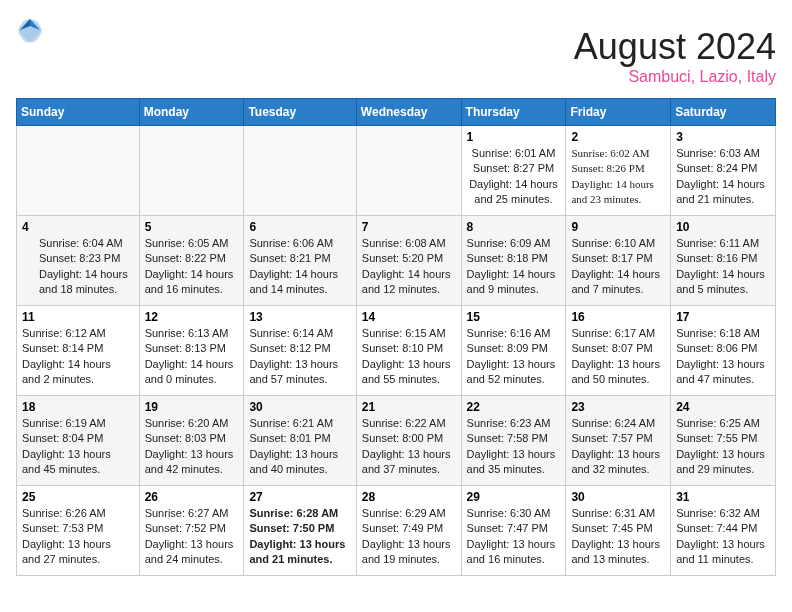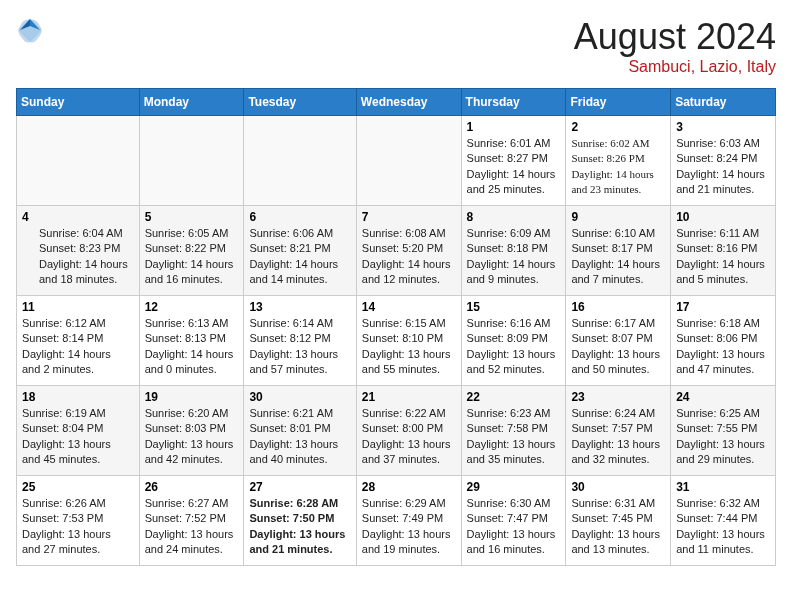--- a/index.html
+++ b/index.html
@@ -25,24 +25,25 @@
       height: 28px;
       margin-right: 4px;
     }
     .title-block {
       text-align: right;
     }
     .month-title {
       font-size: 36px;
       font-weight: normal;
       color: #222;
+      margin-top: 10px;
     }
     .location {
       font-size: 16px;
-      color: #b91c1c;
+      color: #ec4899;
     }
     table {
       width: 100%;
       border-collapse: collapse;
       font-size: 11px;
     }
     thead tr {
       background: #2a7dc9;
       color: #fff;
     }
@@ -111,21 +112,21 @@
       </tr>
   </thead>
   <tbody id="calendar-body">
   <tr>
         <td class="empty-cell"></td>
         <td class="empty-cell"></td>
         <td class="empty-cell"></td>
         <td class="empty-cell"></td>
         <td>
           <span class="day-num">1</span>
-          <div class="day-info" style="white-space: pre-line;">Sunrise: 6:01 AM
+          <div class="day-info" style="white-space: pre-line; text-align: center;">Sunrise: 6:01 AM
 Sunset: 8:27 PM
 Daylight: 14 hours
 and 25 minutes.</div>
         </td>
         <td>
           <span class="day-num">2</span>
           <div class="day-info" style="white-space: pre-line; font-family: Liberation Serif, serif;">Sunrise: 6:02 AM
 Sunset: 8:26 PM
 Daylight: 14 hours
 and 23 minutes.</div>

